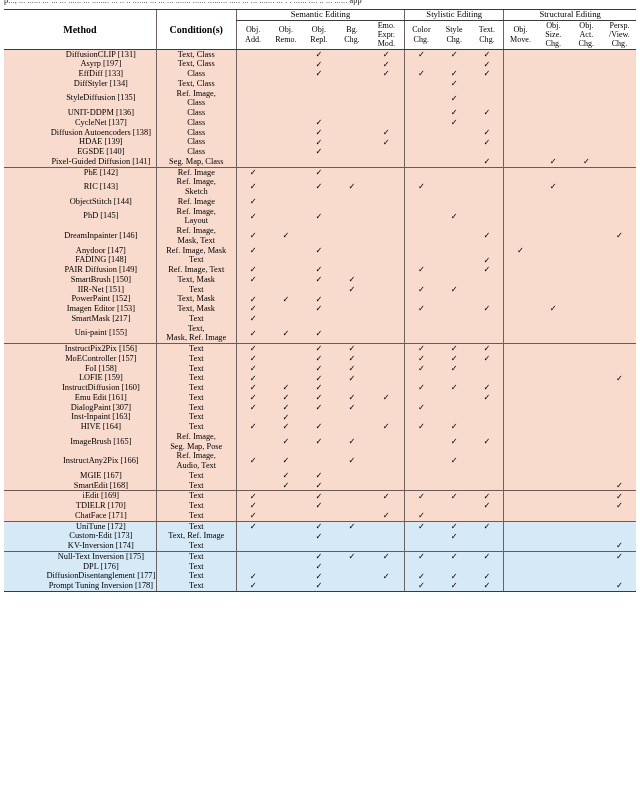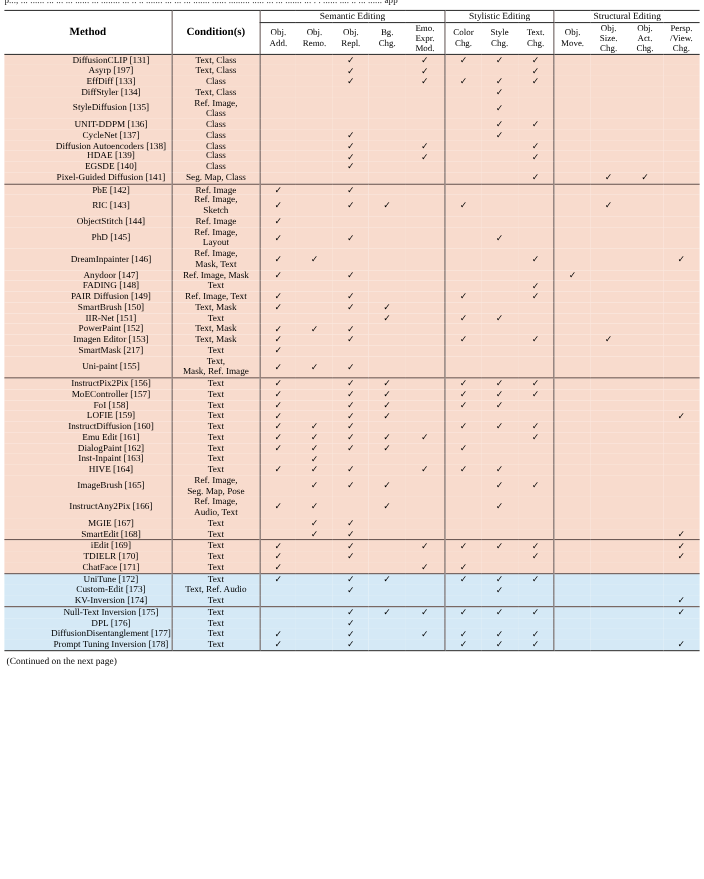--- a/index.html
+++ b/index.html
@@ -678,21 +678,21 @@
           <td class="c-chk">✓</td>
           <td class="c-chk vline"></td>
           <td class="c-chk"></td>
           <td class="c-chk">✓</td>
           <td class="c-chk vline"></td>
           <td class="c-chk"></td>
           <td class="c-chk"></td>
           <td class="c-chk"></td>
         </tr>
         <tr class="pink">
-          <td class="c-method"><span class="ref">DialogPaint  [162]</span></td>
+          <td class="c-method"><span class="ref">DialogPaint  [307]</span></td>
           <td class="c-cond vline">Text</td>
           <td class="c-chk vline">✓</td>
           <td class="c-chk">✓</td>
           <td class="c-chk">✓</td>
           <td class="c-chk">✓</td>
           <td class="c-chk"></td>
           <td class="c-chk vline">✓</td>
           <td class="c-chk"></td>
           <td class="c-chk"></td>
           <td class="c-chk vline"></td>
@@ -855,21 +855,21 @@
           <td class="c-chk vline grpline">✓</td>
           <td class="c-chk grpline">✓</td>
           <td class="c-chk grpline">✓</td>
           <td class="c-chk vline grpline"></td>
           <td class="c-chk grpline"></td>
           <td class="c-chk grpline"></td>
           <td class="c-chk grpline"></td>
         </tr>
         <tr class="blue">
           <td class="c-method"><span class="ref">Custom-Edit  [173]</span></td>
-          <td class="c-cond vline">Text, Ref. Audio</td>
+          <td class="c-cond vline">Text, Ref. Image</td>
           <td class="c-chk vline"></td>
           <td class="c-chk"></td>
           <td class="c-chk">✓</td>
           <td class="c-chk"></td>
           <td class="c-chk"></td>
           <td class="c-chk vline"></td>
           <td class="c-chk">✓</td>
           <td class="c-chk"></td>
           <td class="c-chk vline"></td>
           <td class="c-chk"></td>
@@ -952,14 +952,13 @@
           <td class="c-chk" style="border-bottom: 1.6px solid rgb(58, 58, 58);">✓</td>
           <td class="c-chk" style="border-bottom: 1.6px solid rgb(58, 58, 58);">✓</td>
           <td class="c-chk vline" style="border-bottom: 1.6px solid rgb(58, 58, 58);"></td>
           <td class="c-chk" style="border-bottom: 1.6px solid rgb(58, 58, 58);"></td>
           <td class="c-chk" style="border-bottom: 1.6px solid rgb(58, 58, 58);"></td>
           <td class="c-chk" style="border-bottom: 1.6px solid rgb(58, 58, 58);">✓</td>
         </tr>
       </tbody>
   </table>
 
-  <div class="caption">(Continued on the next page)</div>
 </div>
 
 </body></html>

